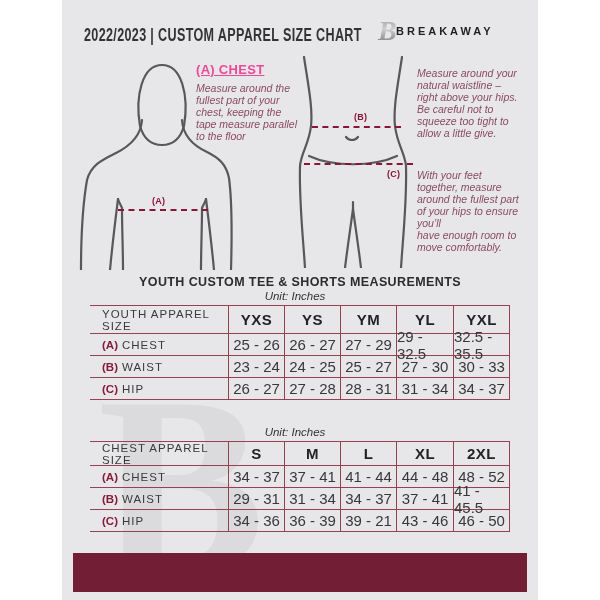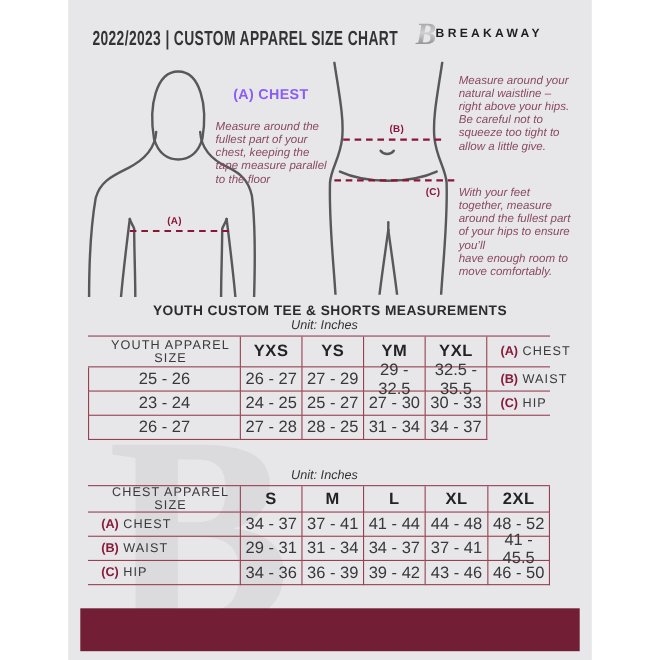--- a/index.html
+++ b/index.html
@@ -8,39 +8,39 @@
   .page{position:absolute;left:62px;top:0;width:476px;height:600px;background:#e7e7e9;}
 
   
   .doc-title{position:absolute;left:84px;top:24px;font-size:18.5px;font-weight:bold;color:#333335;
     letter-spacing:0.5px;transform:scaleX(0.68);transform-origin:left center;white-space:nowrap;}
   .brand{position:absolute;left:396px;top:25px;font-size:11px;font-weight:bold;color:#1f1f21;letter-spacing:3px;white-space:nowrap;}
   .logo{position:absolute;left:366px;top:15px;}
 
   
   .inst{position:absolute;}
-  .inst h3{margin:16px;font-size:13px;font-weight:bold;color:#8b5cf6;letter-spacing:0.3px;}
+  .inst h3{margin:0;font-size:13px;font-weight:bold;color:#ec4899;letter-spacing:0.3px;text-decoration:underline;}
   .inst p{margin:5px 0 0 0;font-size:10.5px;line-height:12px;font-style:italic;color:#8a4a60;white-space:pre-line;}
   .inst-a{left:196px;top:62px;width:125px;}
   .inst-b{left:417px;top:62px;width:120px;}
   .inst-c{left:417px;top:164px;width:122px;}
 
   
   .fig{position:absolute;}
   .fig path{fill:none;stroke:#58585a;stroke-width:2.2;stroke-linecap:round;}
   .dash{position:absolute;border-top:2.5px dashed #8b1536;height:0;}
   .dash-label{position:absolute;font-size:9px;font-weight:bold;color:#8b1536;letter-spacing:0.3px;}
 
   
   .sec-title{position:absolute;left:62px;width:476px;text-align:center;font-size:12.5px;font-weight:bold;color:#2c2c2e;letter-spacing:0.4px;}
   .sec-unit{position:absolute;left:57px;width:476px;text-align:center;font-size:11.5px;font-style:italic;color:#333335;}
 
   
-  .size-table{position:absolute;left:80px;width:420px;display:grid;
-    grid-template-columns:138px 56px 56px 56px 57px 57px;border-top:1px solid #974052;z-index:2;text-align:center;}
+  .size-table{position:absolute;left:90px;width:420px;display:grid;
+    grid-template-columns:138px 56px 56px 56px 57px 57px;border-top:1px solid #974052;z-index:2;}
   .cell{display:flex;align-items:center;justify-content:center;border-bottom:1px solid #974052;
     font-size:15px;color:#3a3a3c;background:transparent;}
   .vline{border-left:1px solid #974052;}
   .rlast{border-right:1px solid #974052;}
   .label-cell{justify-content:flex-start;padding-left:12px;letter-spacing:1px;font-size:11.5px;color:#3a3a3c;}
   .size-cell{font-weight:bold;color:#232325;letter-spacing:0.5px;}
   .row-label .pfx{color:#871b3a;font-weight:bold;margin-right:4px;letter-spacing:0;}
   .value-cell{color:#38383a;}
 
   .watermark{position:absolute;left:98px;top:360px;font-family:"Liberation Serif",serif;font-weight:bold;
@@ -125,20 +125,21 @@
   </div>
 
   <div class="sec-title" style="top:275px;">YOUTH CUSTOM TEE &amp; SHORTS MEASUREMENTS</div>
   <div class="sec-unit" style="top:290px;">Unit: Inches</div>
 
   <div class="size-table" style="top:305px;grid-template-rows:28px 22px 22px 22px;">
     <div class="cell label-cell">YOUTH APPAREL SIZE</div>
     <div class="cell size-cell vline">YXS</div>
     <div class="cell size-cell vline">YS</div>
     <div class="cell size-cell vline">YM</div>
+    <div class="cell size-cell vline">YL</div>
     <div class="cell size-cell vline rlast">YXL</div>
 
     <div class="cell label-cell row-label">
       <span class="pfx">(A)</span>
       <span>CHEST</span>
     </div>
     <div class="cell value-cell vline">25 - 26</div>
     <div class="cell value-cell vline">26 - 27</div>
     <div class="cell value-cell vline">27 - 29</div>
     <div class="cell value-cell vline">29 - 32.5</div>
@@ -153,21 +154,21 @@
     <div class="cell value-cell vline">25 - 27</div>
     <div class="cell value-cell vline">27 - 30</div>
     <div class="cell value-cell vline rlast">30 - 33</div>
 
     <div class="cell label-cell row-label">
       <span class="pfx">(C)</span>
       <span>HIP</span>
     </div>
     <div class="cell value-cell vline">26 - 27</div>
     <div class="cell value-cell vline">27 - 28</div>
-    <div class="cell value-cell vline">28 - 25</div>
+    <div class="cell value-cell vline">28 - 31</div>
     <div class="cell value-cell vline">31 - 34</div>
     <div class="cell value-cell vline rlast">34 - 37</div>
   </div>
 
   <div class="sec-unit" style="top:426px;">Unit: Inches</div>
 
   <div class="size-table" style="top:441px;grid-template-rows:24px 22px 22px 22px;">
     <div class="cell label-cell">CHEST APPAREL SIZE</div>
     <div class="cell size-cell vline">S</div>
     <div class="cell size-cell vline">M</div>
@@ -194,19 +195,19 @@
     <div class="cell value-cell vline">34 - 37</div>
     <div class="cell value-cell vline">37 - 41</div>
     <div class="cell value-cell vline rlast">41 - 45.5</div>
 
     <div class="cell label-cell row-label">
       <span class="pfx">(C)</span>
       <span>HIP</span>
     </div>
     <div class="cell value-cell vline">34 - 36</div>
     <div class="cell value-cell vline">36 - 39</div>
-    <div class="cell value-cell vline">39 - 42</div>
+    <div class="cell value-cell vline">39 - 21</div>
     <div class="cell value-cell vline">43 - 46</div>
     <div class="cell value-cell vline rlast">46 - 50</div>
   </div>
 
   <div class="footer-bar"></div>
 </div>
 
 </body></html>

